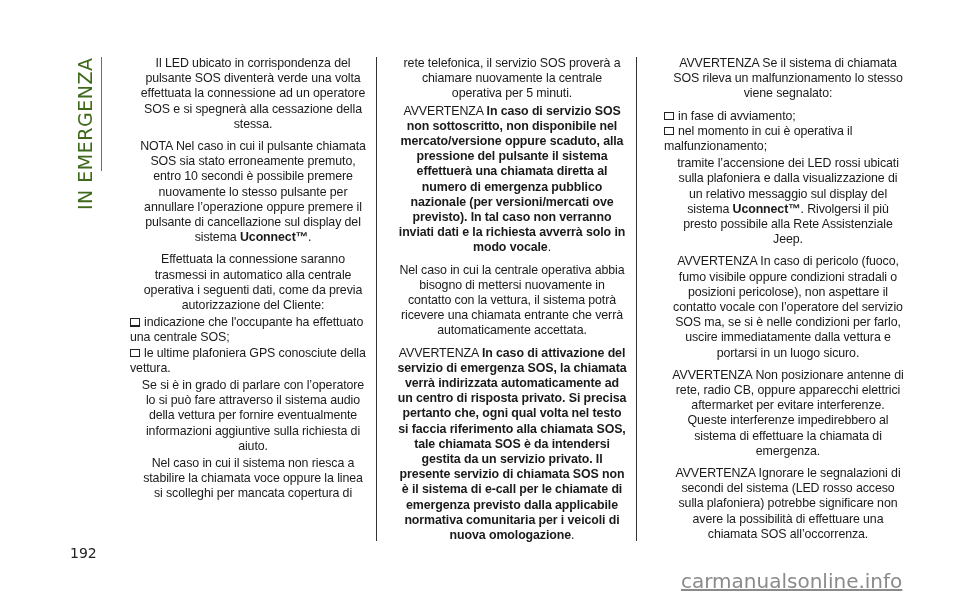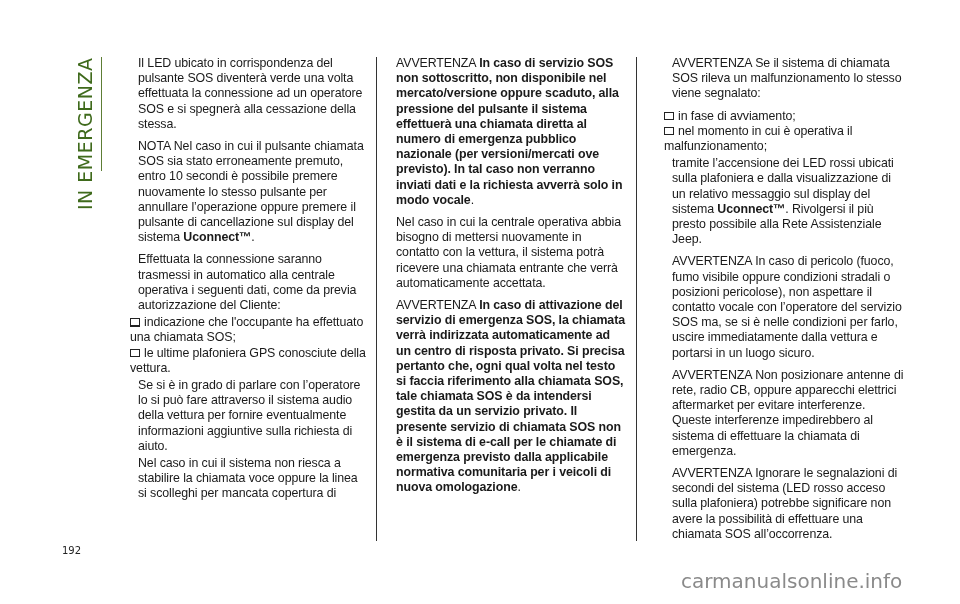--- a/index.html
+++ b/index.html
@@ -10,62 +10,63 @@
   .side-title {
     position:absolute; left:74px; top:210px;
     transform-origin:0 0; transform:rotate(-90deg);
     font-family:"DejaVu Sans", sans-serif; font-size:19px; letter-spacing:0.5px;
     color:#3f6a1c; white-space:nowrap; width:158px;
   }
   .side-rule {
     position:absolute; left:101px; top:57px; width:1px; height:114px; background:#5d7d35;
   }
   .page-num {
-    position:absolute; left:62px; top:545px;
-    font-family:"DejaVu Sans", sans-serif; font-size:10px; color:#222;
+    position:absolute; left:70px; top:545px;
+    font-family:"DejaVu Sans", sans-serif; font-size:14px; color:#222;
   }
   .col-divider { position:absolute; width:1px; background:#333; }
   .col {
     position:absolute; top:56px; font-size:12.4px; line-height:15.2px;
     font-family:"Liberation Sans", sans-serif; letter-spacing:-0.1px;
   }
-  .col p { margin:0 0 7px 8px; }
+  .col p { margin:0 0 7px 8px;text-align:center; }
   .col p.tight { margin-bottom:2px; }
   .col .b { font-weight:bold; font-family:"Liberation Sans", sans-serif; }
   .bullet { display:block; }
   .box {
     display:inline-block; width:8px; height:6px; border:1.3px solid #222; border-bottom:none;
     margin-right:4px; vertical-align:1px; position:relative;
   }
   .box::after{ content:""; position:absolute; left:-1.3px; bottom:-1.5px; width:10.6px; height:1.5px; background:#222; }
   .watermark {
     position:absolute; left:681px; top:569px;
-    font-family:"DejaVu Sans", sans-serif; font-size:20px; color:#8a8a8a; letter-spacing:0px;
+    font-family:"DejaVu Sans", sans-serif; font-size:20px; color:#8a8a8a; letter-spacing:0px;text-decoration:underline;
   }
 </style>
 </head>
 <body>
 
 <div class="side-title">IN EMERGENZA</div>
 <div class="side-rule"></div>
 
 <div class="col-divider" style="left:376px; top:57px; height:484px;"></div>
 <div class="col-divider" style="left:636px; top:57px; height:484px;"></div>
 
 <div class="col" style="left:130px; width:238px;">
   <p>Il LED ubicato in corrispondenza del pulsante SOS diventerà verde una volta effettuata la connessione ad un operatore SOS e si spegnerà alla cessazione della stessa.</p>
   <p><span>NOTA Nel caso in cui il pulsante chiamata SOS sia stato erroneamente premuto, entro 10 secondi è possibile premere nuovamente lo stesso pulsante per annullare l’operazione oppure premere il pulsante di cancellazione sul display del sistema </span><span class="b">Uconnect™</span><span>.</span></p>
   <p class="tight">Effettuata la connessione saranno trasmessi in automatico alla centrale operativa i seguenti dati, come da previa autorizzazione del Cliente:</p>
-  <span class="bullet"><span class="box"></span><span>indicazione che l'occupante ha effettuato una chiamata SOS;</span></span>
+  <span class="bullet"><span class="box"></span><span>indicazione che l'occupante ha effettuato una centrale SOS;</span></span>
   <span class="bullet" style="margin-bottom:2px;"><span class="box"></span><span>le ultime plafoniera GPS conosciute della vettura.</span></span>
   <p class="tight">Se si è in grado di parlare con l’operatore lo si può fare attraverso il sistema audio della vettura per fornire eventualmente informazioni aggiuntive sulla richiesta di aiuto.</p>
   <p>Nel caso in cui il sistema non riesca a stabilire la chiamata voce oppure la linea si scolleghi per mancata copertura di</p>
 </div>
 
 <div class="col" style="left:388px; width:240px;">
+  <p class="tight">rete telefonica, il servizio SOS proverà a chiamare nuovamente la centrale operativa per 5 minuti.</p>
   <p><span>AVVERTENZA </span><span class="b">In caso di servizio SOS non sottoscritto, non disponibile nel mercato/versione oppure scaduto, alla pressione del pulsante il sistema effettuerà una chiamata diretta al numero di emergenza pubblico nazionale (per versioni/mercati ove previsto). In tal caso non verranno inviati dati e la richiesta avverrà solo in modo vocale</span><span>.</span></p>
   <p>Nel caso in cui la centrale operativa abbia bisogno di mettersi nuovamente in contatto con la vettura, il sistema potrà ricevere una chiamata entrante che verrà automaticamente accettata.</p>
   <p><span>AVVERTENZA </span><span class="b">In caso di attivazione del servizio di emergenza SOS, la chiamata verrà indirizzata automaticamente ad un centro di risposta privato. Si precisa pertanto che, ogni qual volta nel testo si faccia riferimento alla chiamata SOS, tale chiamata SOS è da intendersi gestita da un servizio privato. Il presente servizio di chiamata SOS non è il sistema di e-call per le chiamate di emergenza previsto dalla applicabile normativa comunitaria per i veicoli di nuova omologazione</span><span>.</span></p>
 </div>
 
 <div class="col" style="left:664px; width:240px;">
   <p>AVVERTENZA Se il sistema di chiamata SOS rileva un malfunzionamento lo stesso viene segnalato:</p>
   <span class="bullet"><span class="box"></span><span>in fase di avviamento;</span></span>
   <span class="bullet" style="margin-bottom:2px;"><span class="box"></span><span>nel momento in cui è operativa il malfunzionamento;</span></span>
   <p><span>tramite l’accensione dei LED rossi ubicati sulla plafoniera e dalla visualizzazione di un relativo messaggio sul display del sistema </span><span class="b">Uconnect™</span><span>. Rivolgersi il più presto possibile alla Rete Assistenziale Jeep.</span></p>

